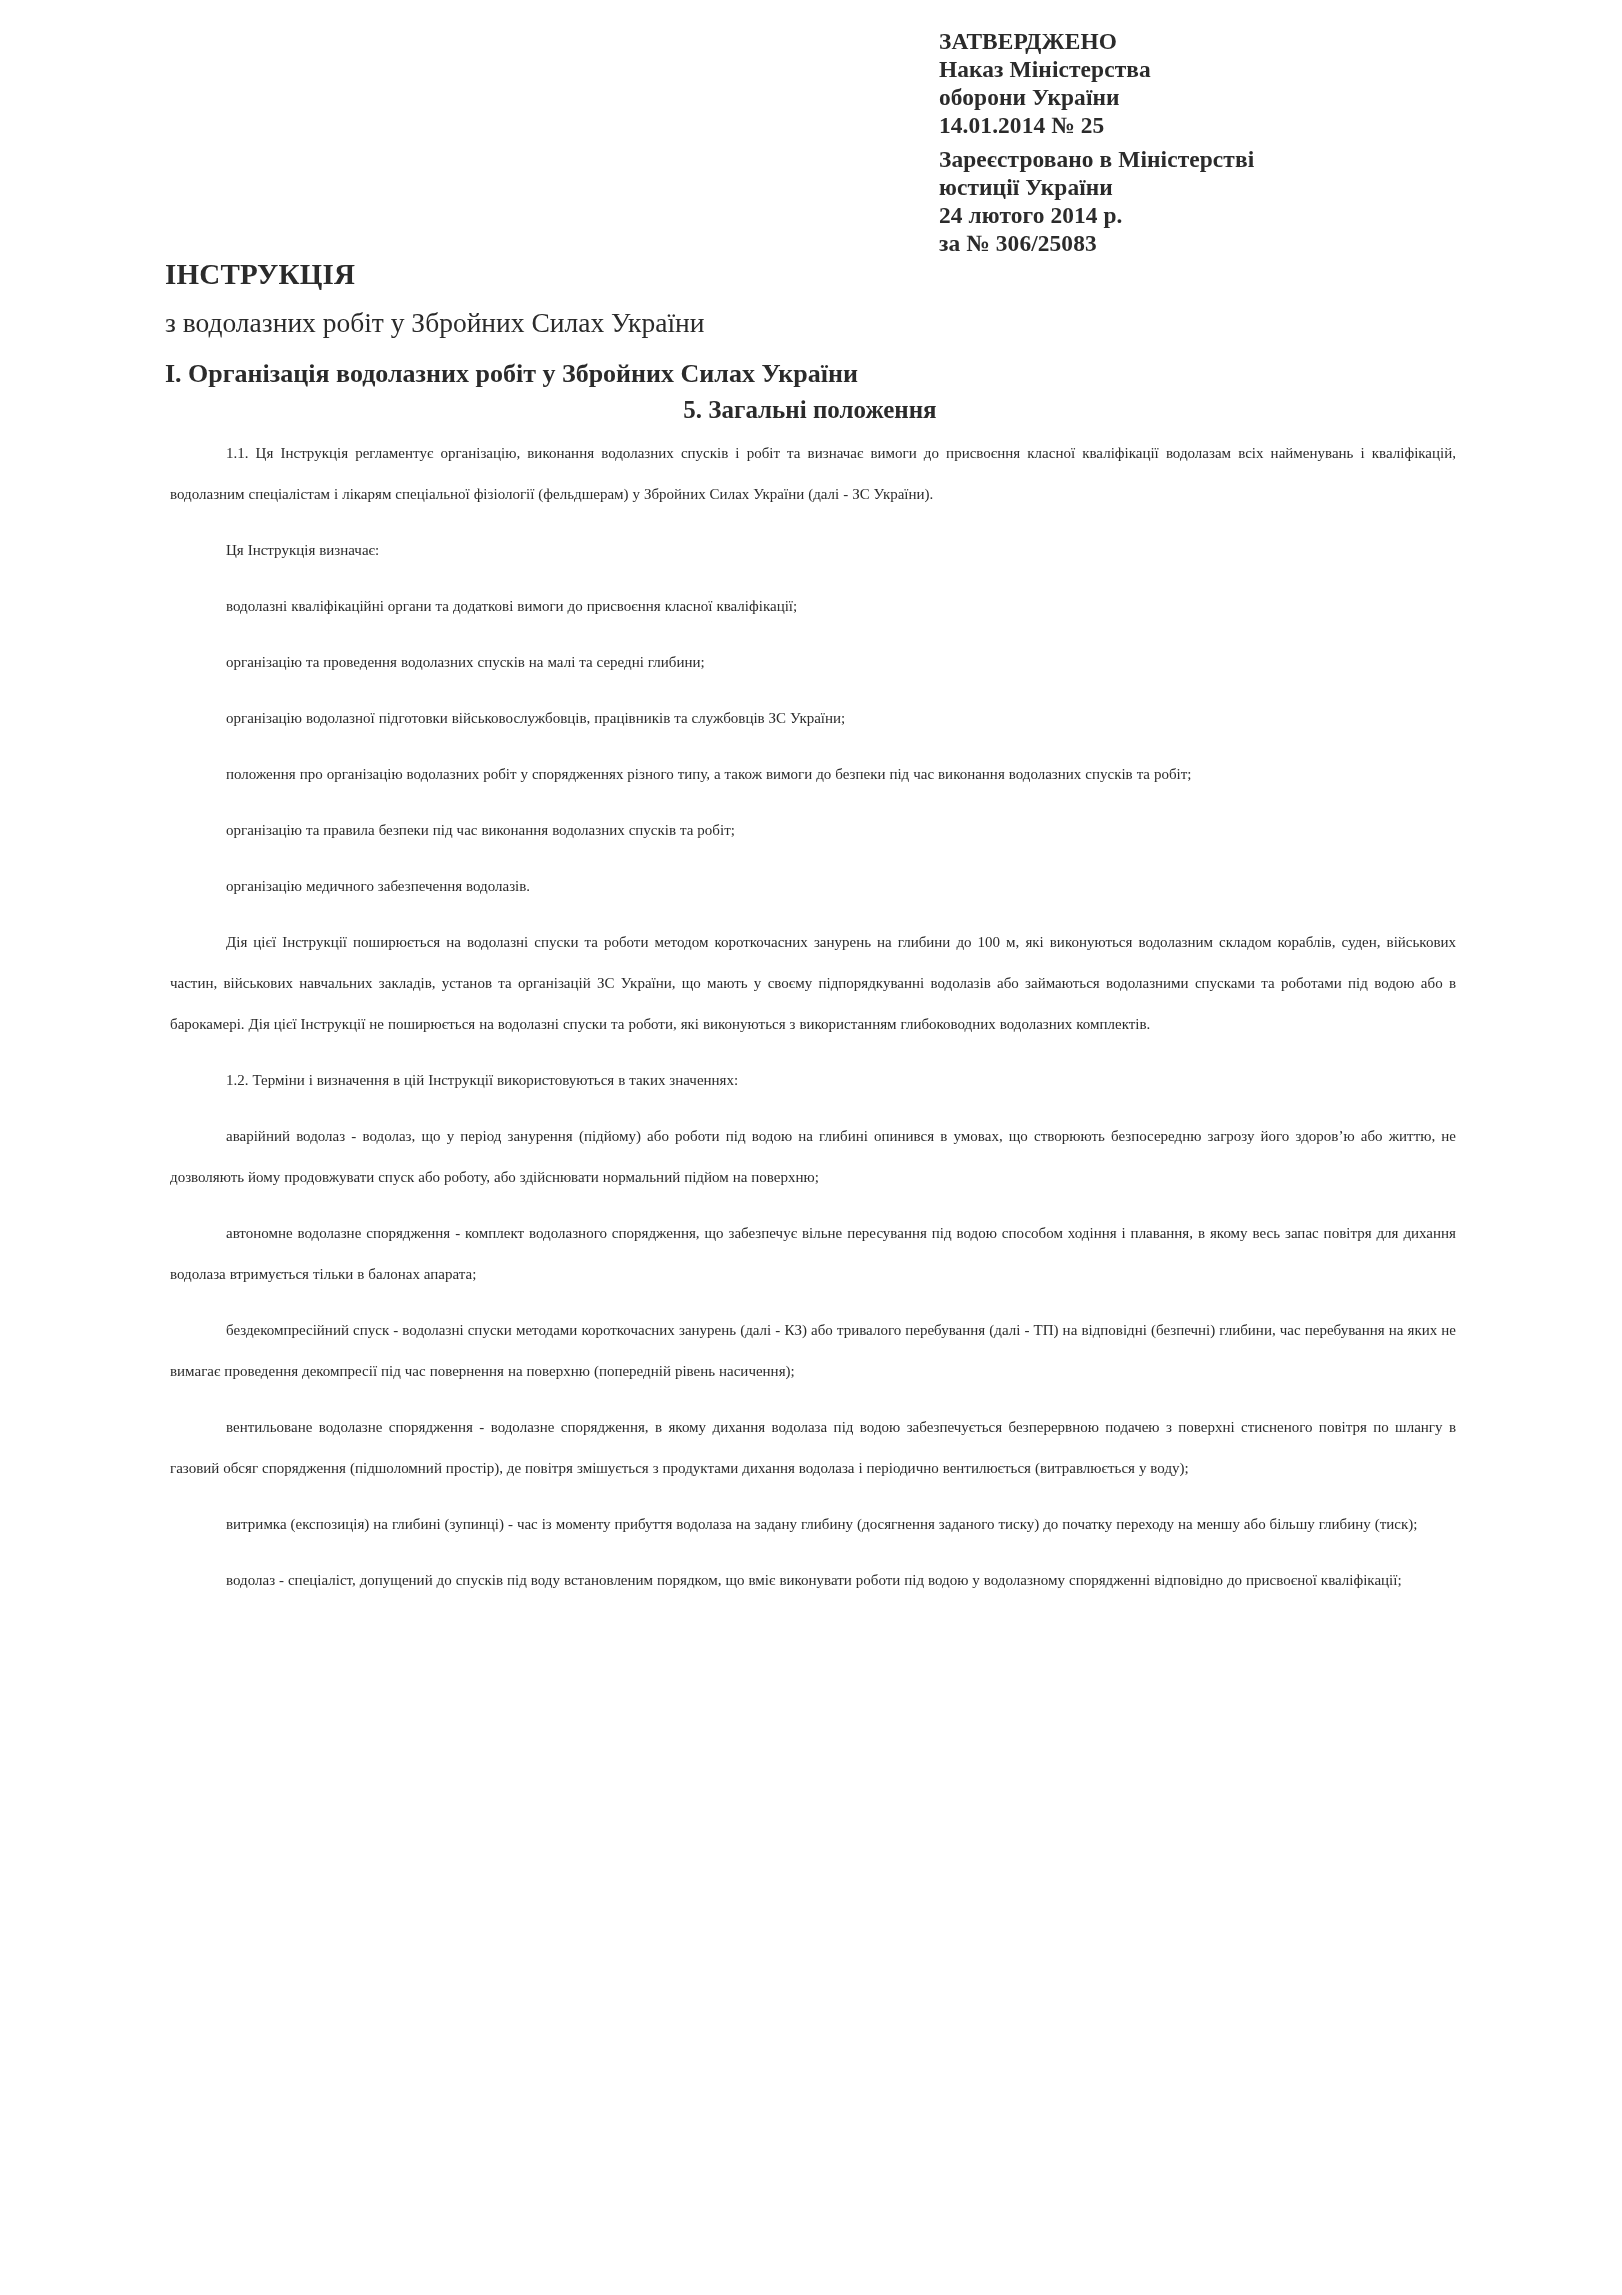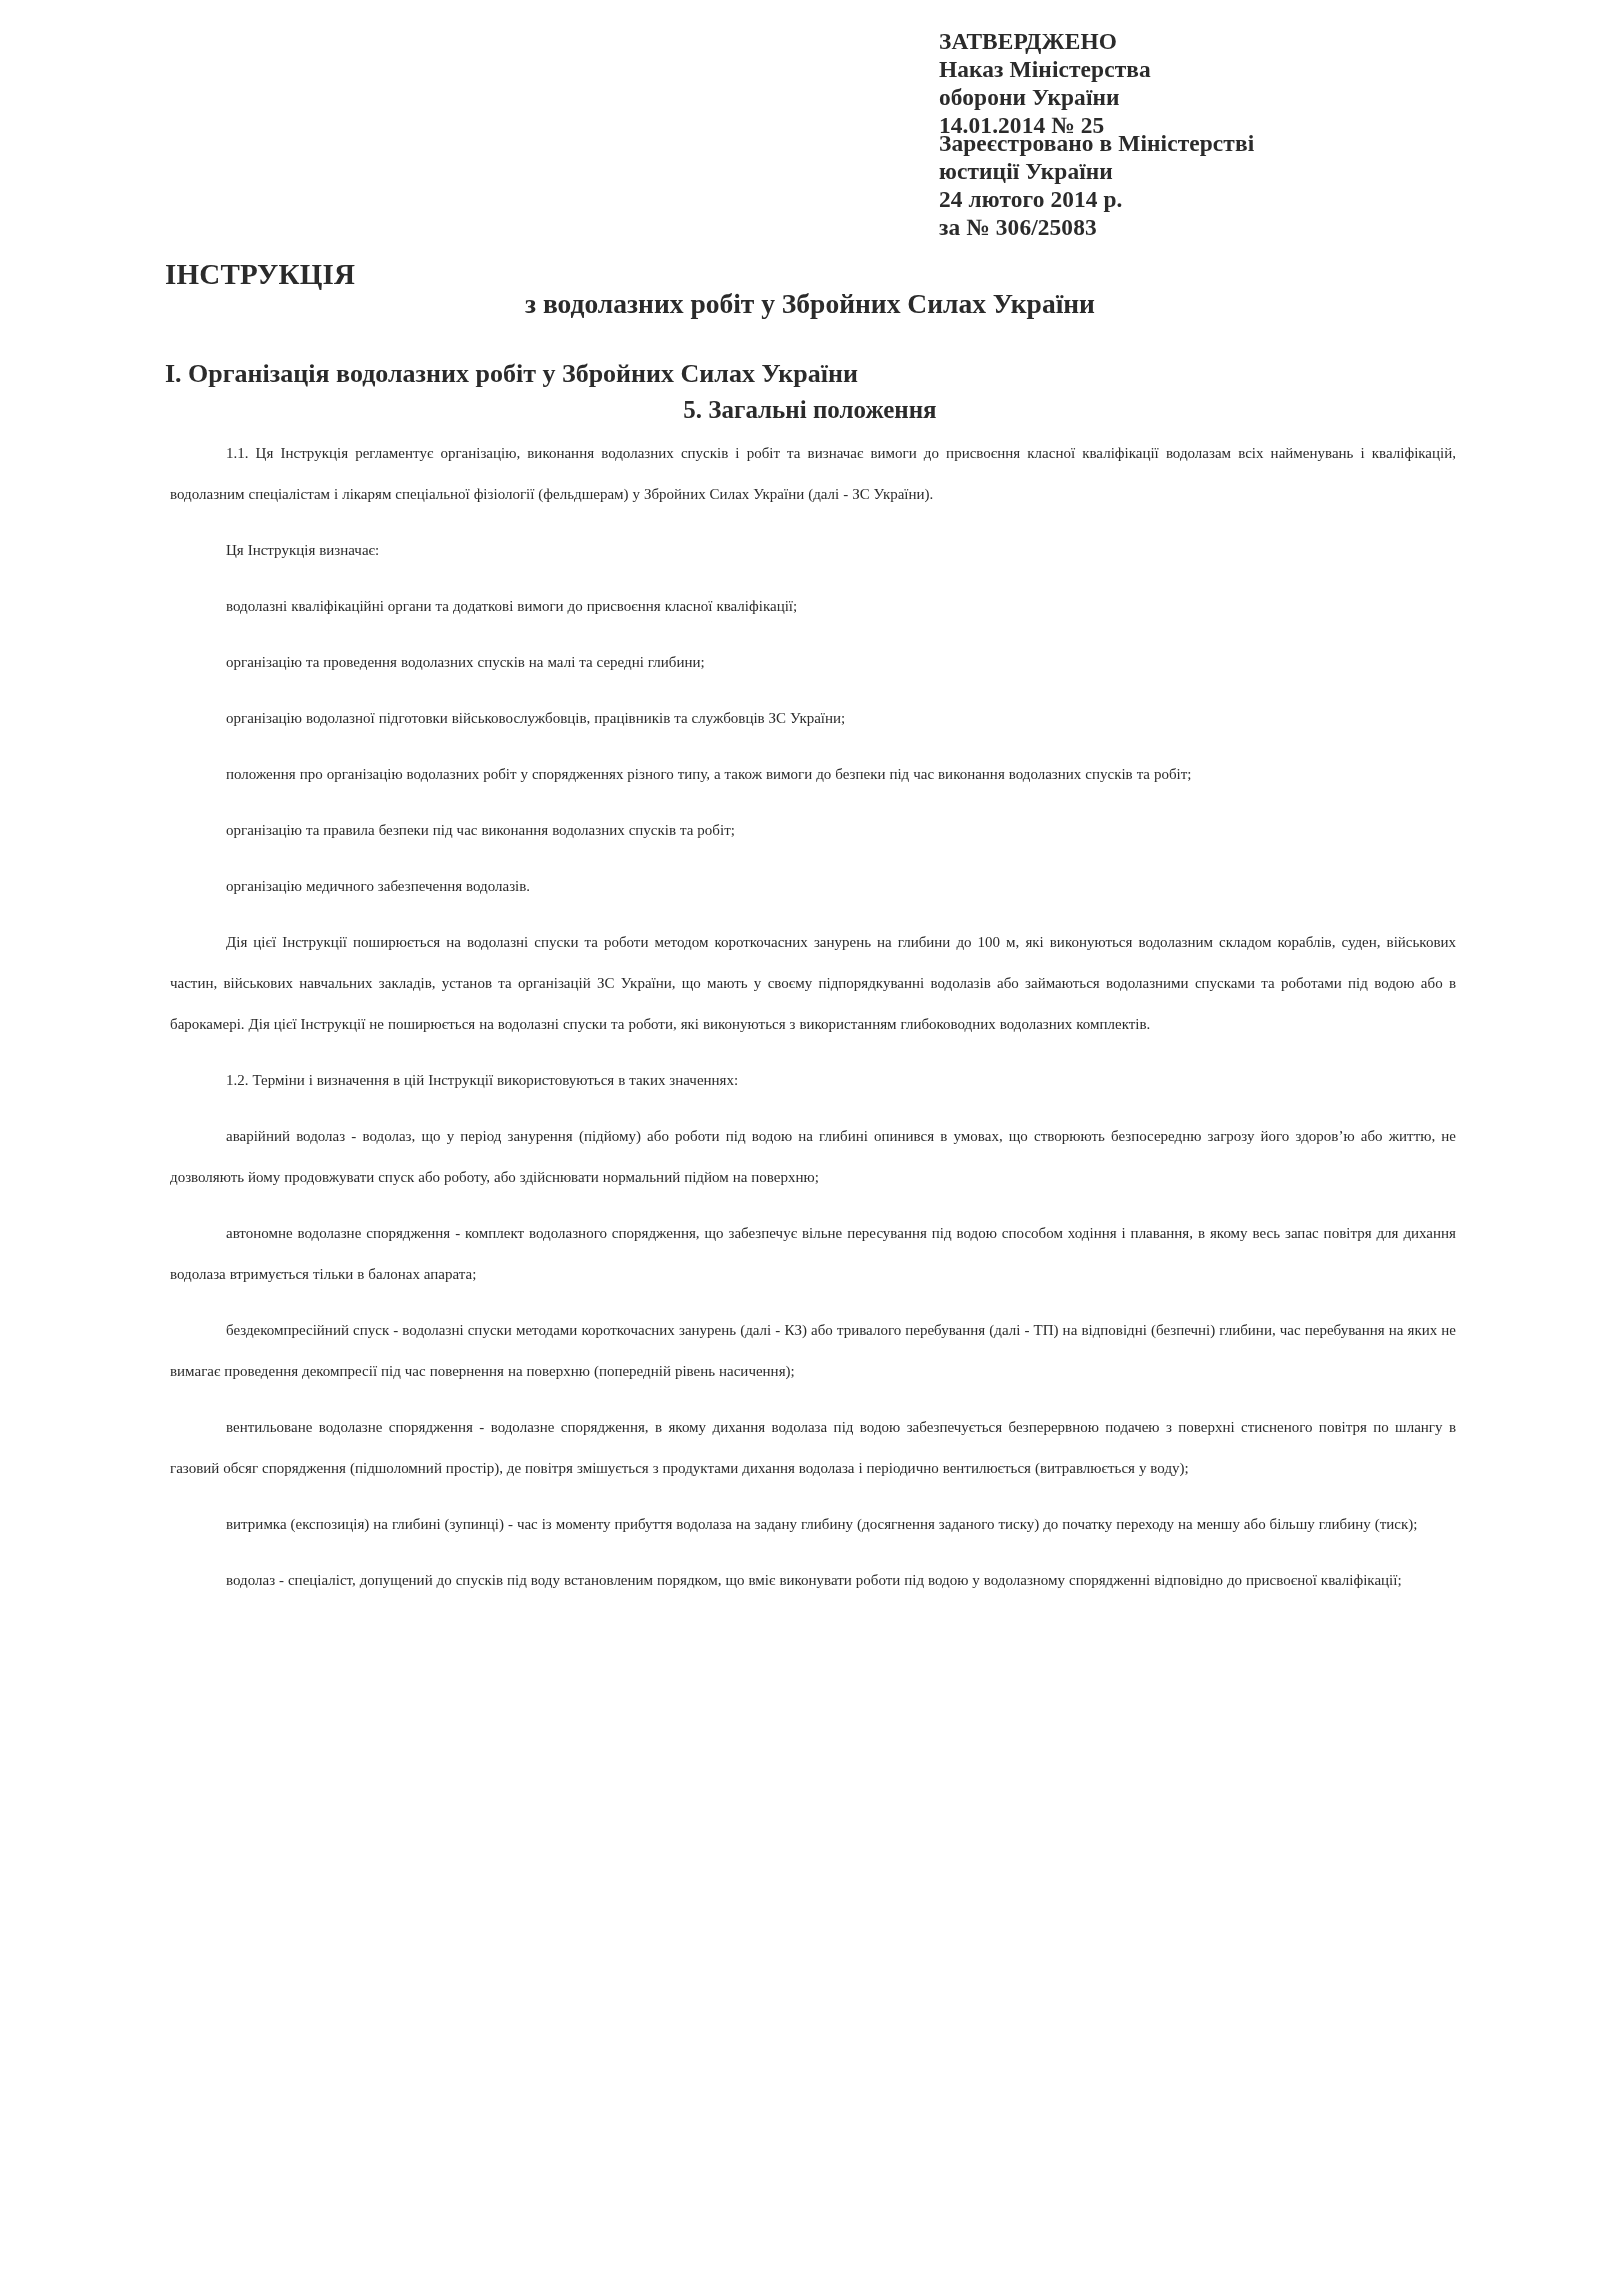--- a/index.html
+++ b/index.html
@@ -36,44 +36,44 @@
   .approval-line {
     font-size: 23.4px;
     font-weight: bold;
     line-height: 28px;
     letter-spacing: 0.1px;
     white-space: nowrap;
   }
   .registration-block {
     position: absolute;
     left: 939px;
-    top: 108px;
+    top: 124px;
     width: 606px;
   }
 
   
   .doc-title {
     position: absolute;
     left: 165px;
     top: 235px;
     width: 1290px;
     text-align: left;
     font-size: 29px;
     font-weight: bold;
     line-height: 37px;
     letter-spacing: 0.2px;
   }
   .doc-subtitle {
     position: absolute;
     left: 165px;
-    top: 264px;
+    top: 283px;
     width: 1290px;
-    text-align: center;
+    text-align: left;
     font-size: 27.5px;
-    font-weight: bold;
+    font-weight: normal;
     line-height: 37px;
   }
   .section-title {
     position: absolute;
     left: 165px;
     top: 335px;
     width: 1290px;
     text-align: left;
     font-size: 26px;
     font-weight: bold;

